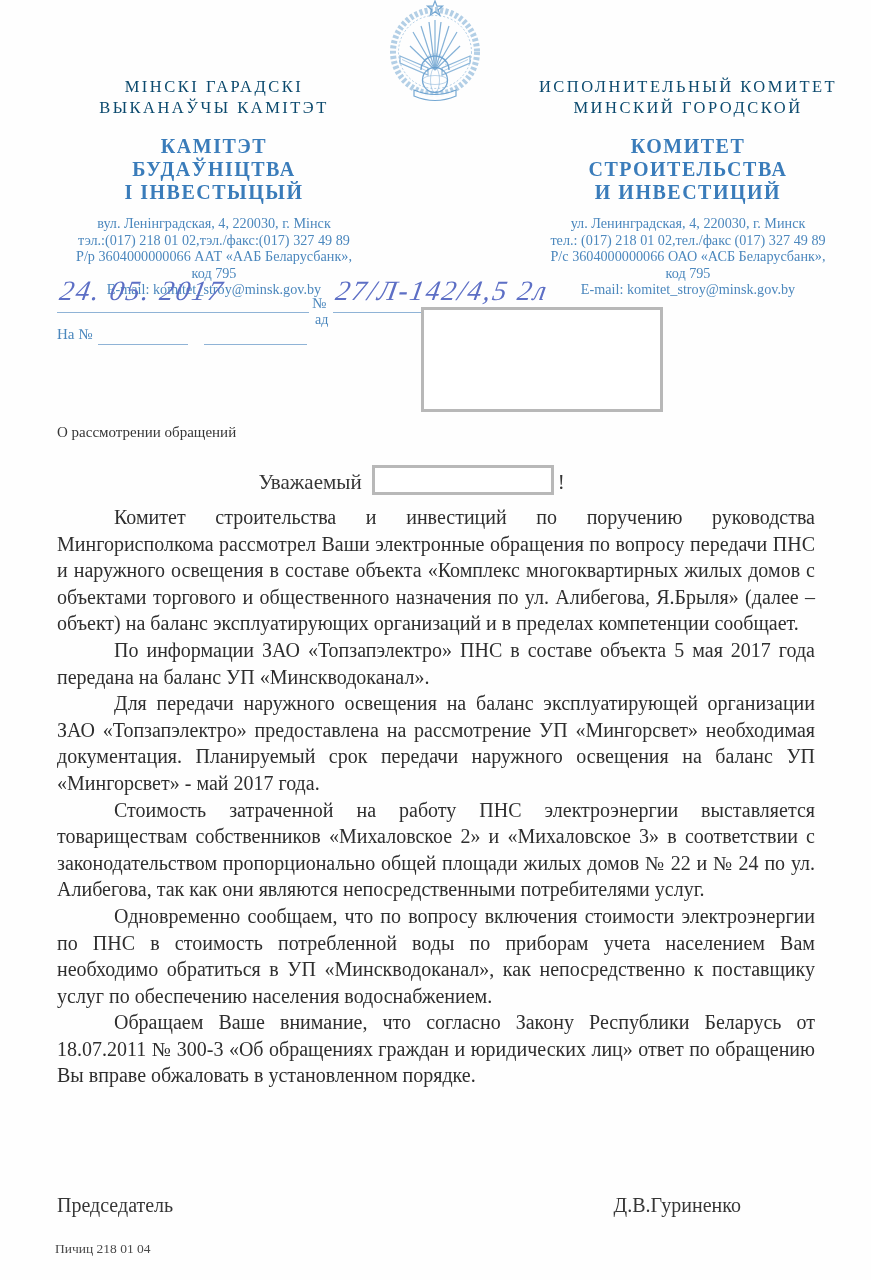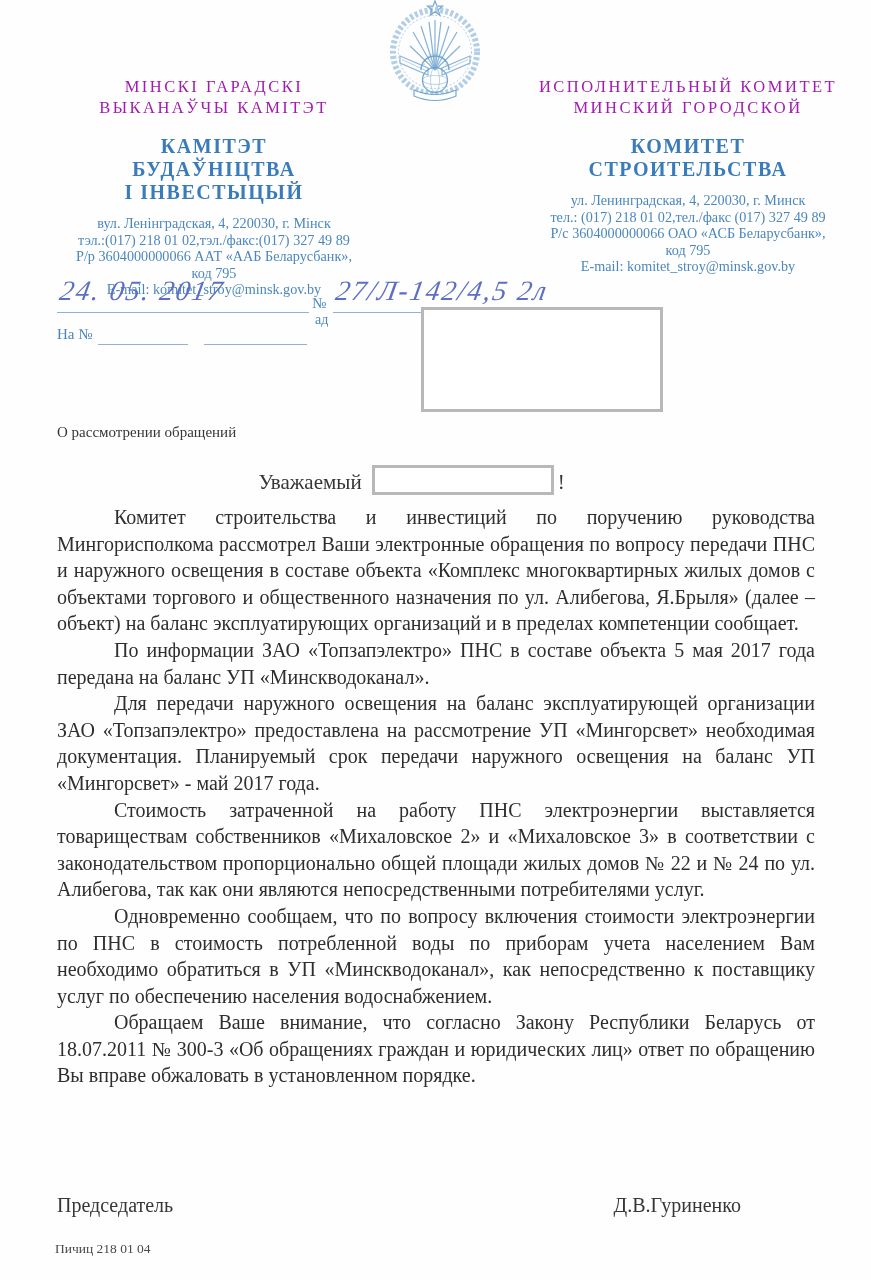--- a/index.html
+++ b/index.html
@@ -7,21 +7,21 @@
     position:relative; width:871px; height:1280px; margin:0 auto;
     background:#fefefe; overflow:hidden;
     font-family:"Liberation Serif","DejaVu Serif",serif;
     color:#2e2e2e;
   }
   
   .emblem { position:absolute; left:388px; top:0; width:94px; height:102px; }
   .lh-col { position:absolute; top:76px; text-align:center; }
   .lh-left  { left:50px;  width:328px; }
   .lh-right { left:528px; width:320px; }
-  .lh-parent { font-size:16.5px; letter-spacing:2.5px; line-height:21px; color:#a21caf; }
+  .lh-parent { font-size:16.5px; letter-spacing:2.5px; line-height:21px; color:#0c4a6e; }
   .lh-org    { margin-top:17px; font-size:20px; font-weight:bold; letter-spacing:1.5px; line-height:23px; color:#3a7cba; }
   .lh-addr   { margin-top:11px; font-size:14.2px; line-height:16.5px; color:#4b87bd; }
   
   .hw { position:absolute; font-style:italic; color:#5d6fc5; font-size:28px;
         letter-spacing:2px; transform:skewX(-10deg); white-space:nowrap; }
   .hw-date { left:60px; top:275px; }
   .hw-num  { left:336px; top:275px; }
   .rule { position:absolute; height:0; border-top:1.6px solid #8fb3d6; }
   .rule-date { left:57px;  top:312px; width:252px; }
   .rule-num  { left:333px; top:312px; width:118px; }
@@ -101,20 +101,21 @@
   </div>
 
   <div class="lh-col lh-right">
     <div class="lh-parent">
       <div>ИСПОЛНИТЕЛЬНЫЙ  КОМИТЕТ</div>
       <div>МИНСКИЙ  ГОРОДСКОЙ</div>
     </div>
     <div class="lh-org">
       <div>КОМИТЕТ</div>
       <div>СТРОИТЕЛЬСТВА</div>
+      <div>И ИНВЕСТИЦИЙ</div>
     </div>
     <div class="lh-addr">
       <div>ул. Ленинградская, 4,  220030,  г. Минск</div>
       <div>тел.: (017) 218 01 02,тел./факс (017) 327 49 89</div>
       <div>Р/с 3604000000066 ОАО «АСБ Беларусбанк»,</div>
       <div>код 795</div>
       <div>E-mail: komitet_stroy@minsk.gov.by</div>
     </div>
   </div>
 

